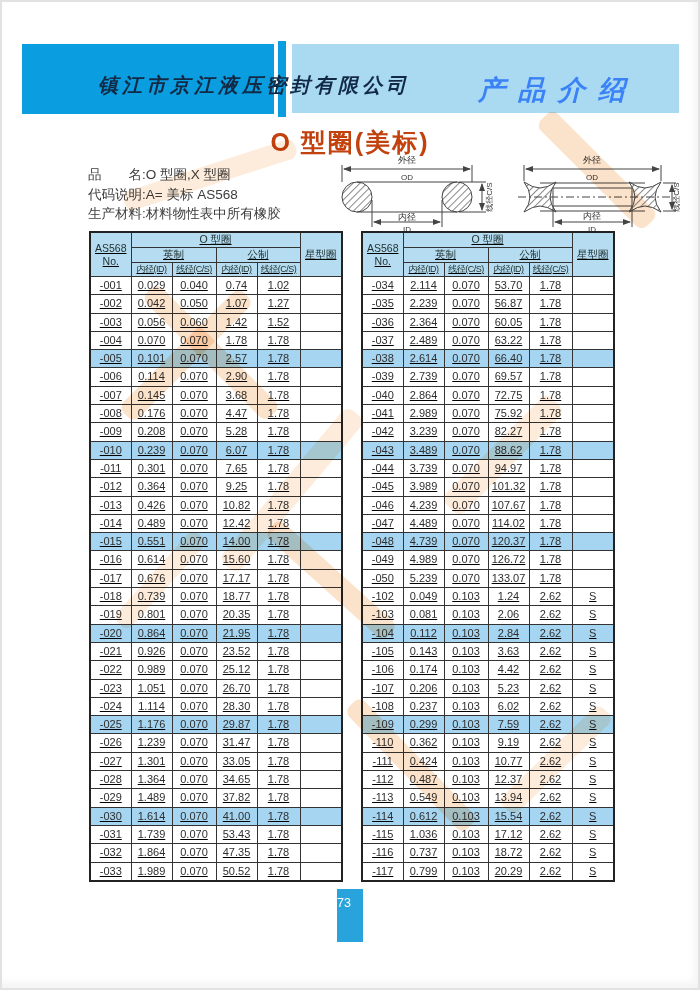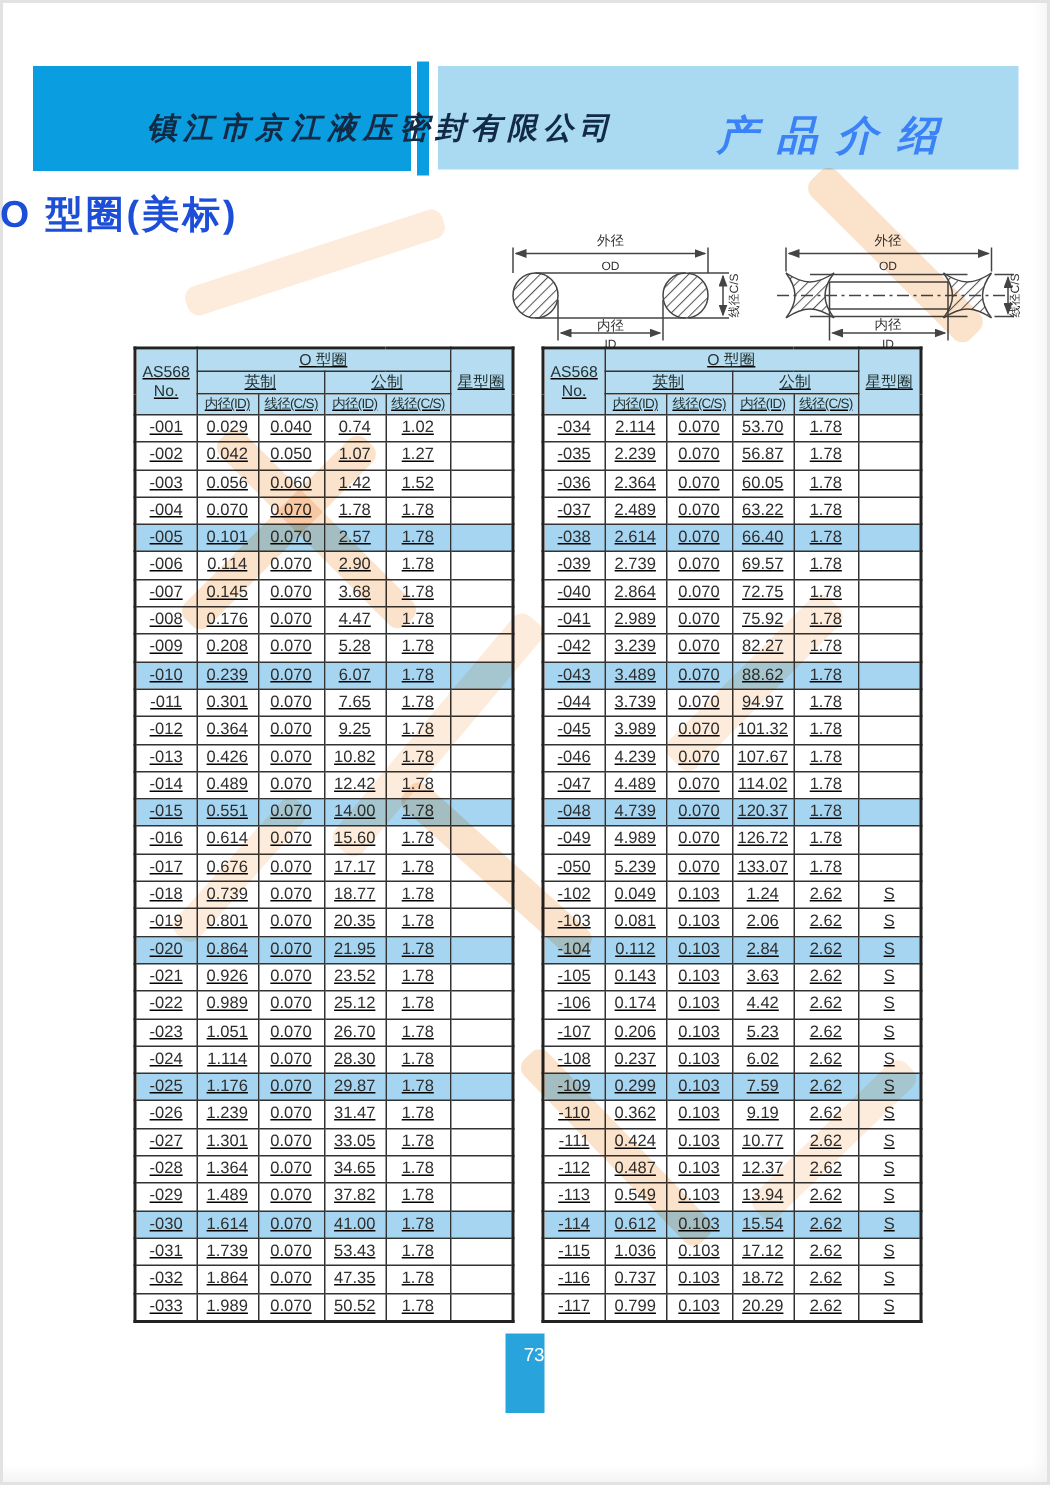--- a/index.html
+++ b/index.html
@@ -10,22 +10,22 @@
   .band-dark{position:absolute;left:22px;top:44px;width:252px;height:70px;background:#0a9ee0;}
   .band-bar{position:absolute;left:278px;top:41px;width:8px;height:76px;background:#0a9ee0;}
   .band-light{position:absolute;left:292px;top:44px;width:387px;height:69px;background:#a9daf2;}
   .company{position:absolute;left:70px;top:72px;width:320px;z-index:4;
            font-family:"Liberation Serif","DejaVu Serif",serif;font-style:italic;font-weight:bold;
            font-size:20px;letter-spacing:4px;color:#122a45;white-space:nowrap;margin-left:28px;}
   .section{position:absolute;left:478px;top:72px;z-index:4;
            font-family:"Liberation Serif","DejaVu Serif",serif;font-style:italic;font-weight:bold;
            font-size:27px;letter-spacing:13px;color:#3b82f6;white-space:nowrap;}
   
-  .title{position:absolute;left:0;top:126px;width:700px;text-align:left;
-         font-size:25px;font-weight:bold;color:#1d4ed8;letter-spacing:2px;}
+  .title{position:absolute;left:0;top:126px;width:700px;text-align:center;
+         font-size:25px;font-weight:bold;color:#c2410c;letter-spacing:2px;}
   .info{position:absolute;left:88px;top:165px;font-size:13.5px;color:#3d3d3d;line-height:19.5px;}
   
   .diagrams{position:absolute;left:340px;top:153px;}
   
   .tbl{position:absolute;border-collapse:collapse;table-layout:fixed;width:252px;background:transparent;text-decoration:underline;}
   .tbl-left{left:89px;top:231px;}
   .tbl-right{left:361px;top:231px;}
   .tbl td{border:1px solid #333;text-align:center;vertical-align:middle;
           padding:0;font-size:11px;color:#2e2e2e;overflow:hidden;white-space:nowrap;}
   .tbl{border:2px solid #222;}
@@ -35,35 +35,40 @@
   .tbl thead tr.h3 td{height:12px;font-size:9px;letter-spacing:-0.5px;}
   .tbl thead td.corner{font-size:10.5px;line-height:13px;}
   .tbl tbody td{height:17.3px;line-height:17.3px;}
   .tbl tbody tr.hl td{background:#a6d5f1;}
   
   .wm{position:absolute;z-index:6;pointer-events:none;mix-blend-mode:multiply;border-radius:8px;}
   .wm-a{background:rgba(242,158,82,0.30);}
   .wm-b{background:rgba(248,201,152,0.35);}
   
   .pagenum{position:absolute;left:337px;top:889px;width:26px;height:53px;background:#29a3dc;
-           color:#fff;font-size:12.5px;text-align:right;padding-top:7px;box-sizing:border-box;}
+           color:#fff;font-size:12.5px;text-align:left;padding-top:7px;box-sizing:border-box;}
 </style>
 </head>
 <body>
 
 <div class="page">
 
   <div class="band-dark"></div>
   <div class="band-bar"></div>
   <div class="band-light"></div>
   <div class="company">镇江市京江液压密封有限公司</div>
   <div class="section">产品介绍</div>
 
   <div class="title">O 型圈(美标)</div>
 
+  <div class="info">
+    <div>品　　名:O 型圈,X 型圈</div>
+    <div>代码说明:A= 美标 AS568</div>
+    <div>生产材料:材料物性表中所有橡胶</div>
+  </div>
 
   <div class="diagrams">
     <svg width="340" height="80" viewBox="0 0 340 80">
       <defs>
         <pattern id="hatch" patternUnits="userSpaceOnUse" width="5" height="5" patternTransform="rotate(45)">
           <line x1="0" y1="0" x2="0" y2="5" stroke="#555" stroke-width="1.4"></line>
         </pattern>
         <marker id="ar" markerWidth="8" markerHeight="6" refX="7" refY="3" orient="auto">
           <path d="M0,0 L8,3 L0,6 Z" fill="#444"></path>
         </marker>

